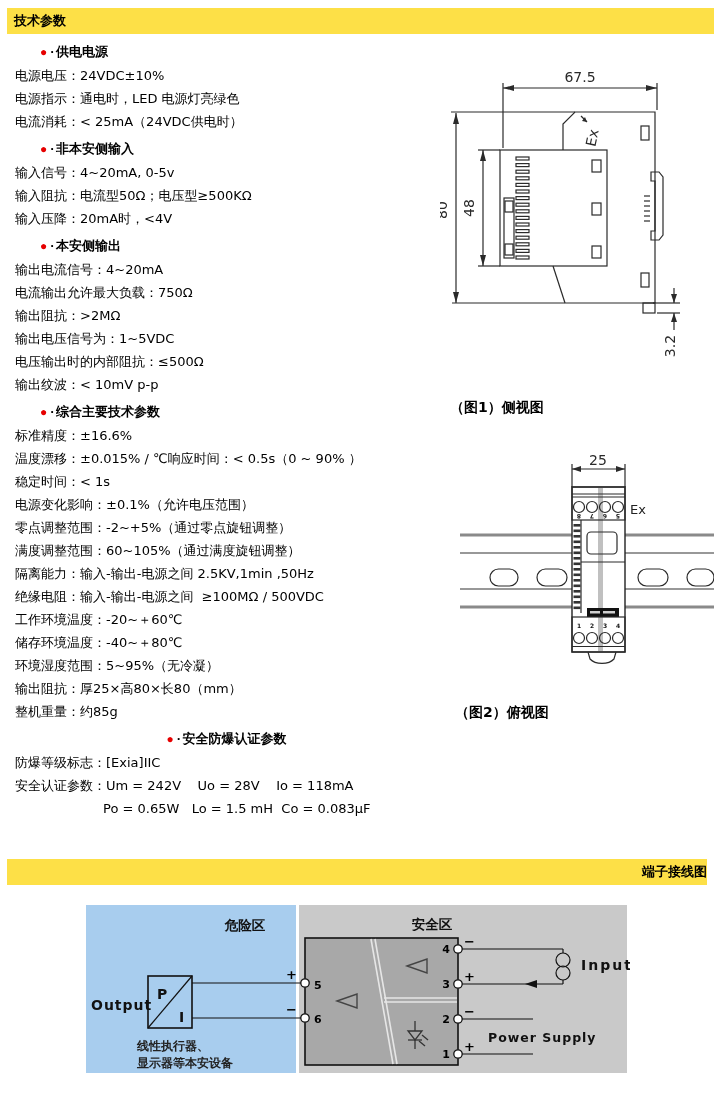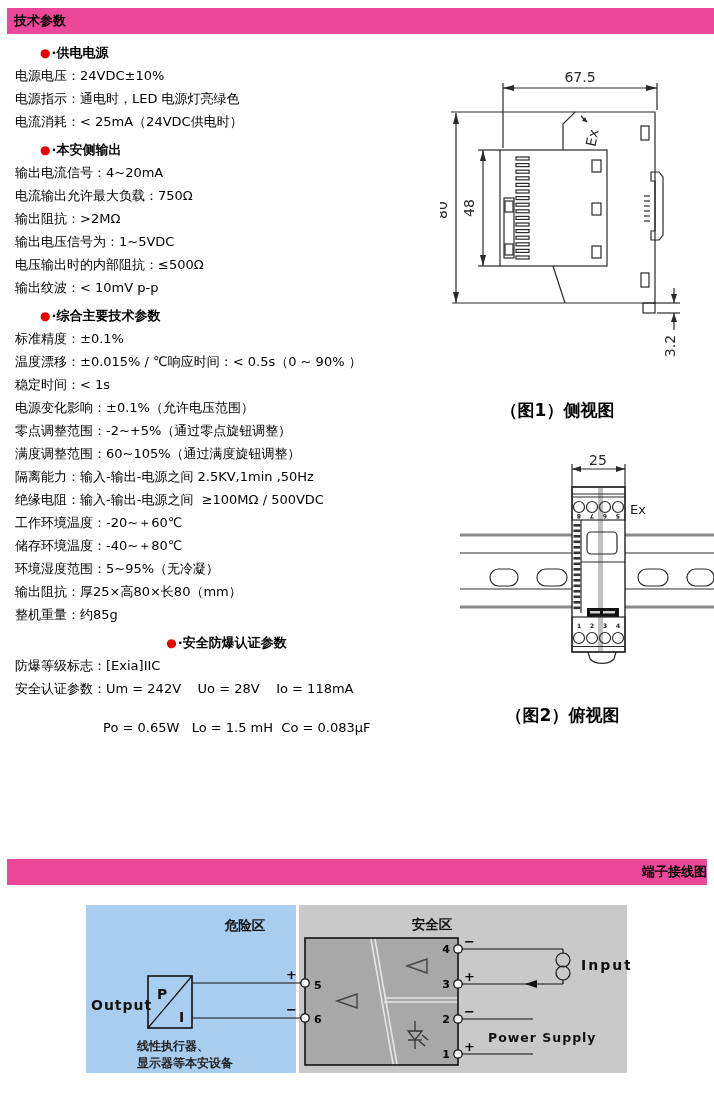--- a/index.html
+++ b/index.html
@@ -1,30 +1,30 @@
 <!DOCTYPE html>
 <html><head>
 <meta charset="utf-8">
 <style>
   html,body{margin:0;padding:0;}
   body{width:714px;height:1095px;position:relative;background:#ffffff;
        font-family:"DejaVu Sans","Liberation Sans",sans-serif;color:#000;overflow:hidden;}
-  .hbar{position:absolute;left:7px;width:700px;height:26px;background:#ec4899;
+  .hbar{position:absolute;left:7px;width:700px;height:26px;background:#fde047;
         font-weight:bold;font-size:13px;line-height:26px;}
   #bar-top{top:8px;padding-left:7px;}
   #bar-wiring{top:859px;text-align:right;}
   .col{position:absolute;left:7px;top:36px;width:438px;}
   .sec{margin-bottom:2px;}
   .sec-title{margin-top:5px;height:23px;line-height:23px;padding-left:33px;
-             font-weight:bold;font-size:13px;white-space:pre;}
+             font-weight:bold;font-size:13px;white-space:pre;font-family:Liberation Mono, monospace;}
   .sec.flush .sec-title{padding-left:1px;text-align:center;}
   .bullet{color:#e60000;font-size:12px;margin-right:1px;}
   .line{font-size:13px;height:23px;line-height:23px;padding-left:8px;white-space:pre;}
-  .line.cont{padding-left:96px;margin-top:16px;}
-  .figcap{position:absolute;font-weight:bold;font-size:17px;text-align:center;width:215px;}
+  .line.cont{padding-left:96px;}
+  .figcap{position:absolute;font-weight:bold;font-size:14px;text-align:left;width:215px;}
   #cap1{left:450px;top:399px;}
   #cap2{left:455px;top:704px;}
   svg{position:absolute;}
   #fig1{left:440px;top:60px;}
   #fig2{left:460px;top:450px;}
   #fig3{left:85px;top:903px;}
   svg text{font-family:"DejaVu Sans","Liberation Sans",sans-serif;}
   .dimtxt{font-size:14px;fill:#2a2a2a;}
   .cad{stroke:#2a2a2a;stroke-width:1.2;fill:none;}
   .cadf{fill:#2a2a2a;stroke:none;}
@@ -36,34 +36,40 @@
 
 <div class="col">
 
   <div class="sec">
     <div class="sec-title"><span class="bullet">●</span><span>·供电电源</span></div>
     <div class="line">电源电压：24VDC±10%</div>
     <div class="line">电源指示：通电时，LED 电源灯亮绿色</div>
     <div class="line">电流消耗：&lt; 25mA（24VDC供电时）</div>
   </div>
 
+  <div class="sec">
+    <div class="sec-title"><span class="bullet">●</span><span>·非本安侧输入</span></div>
+    <div class="line">输入信号：4~20mA, 0-5v</div>
+    <div class="line">输入阻抗：电流型50Ω；电压型≥500KΩ</div>
+    <div class="line">输入压降：20mA时，&lt;4V</div>
+  </div>
 
   <div class="sec">
     <div class="sec-title"><span class="bullet">●</span><span>·本安侧输出</span></div>
     <div class="line">输出电流信号：4~20mA</div>
     <div class="line">电流输出允许最大负载：750Ω</div>
     <div class="line">输出阻抗：&gt;2MΩ</div>
     <div class="line">输出电压信号为：1~5VDC</div>
     <div class="line">电压输出时的内部阻抗：≤500Ω</div>
     <div class="line">输出纹波：&lt; 10mV p-p</div>
   </div>
 
   <div class="sec">
     <div class="sec-title"><span class="bullet">●</span><span>·综合主要技术参数</span></div>
-    <div class="line">标准精度：±0.1%</div>
+    <div class="line">标准精度：±16.6%</div>
     <div class="line">温度漂移：±0.015% / ℃响应时间：&lt; 0.5s（0 ~ 90% ）</div>
     <div class="line">稳定时间：&lt; 1s</div>
     <div class="line">电源变化影响：±0.1%（允许电压范围）</div>
     <div class="line">零点调整范围：-2~+5%（通过零点旋钮调整）</div>
     <div class="line">满度调整范围：60~105%（通过满度旋钮调整）</div>
     <div class="line">隔离能力：输入-输出-电源之间 2.5KV,1min ,50Hz</div>
     <div class="line">绝缘电阻：输入-输出-电源之间  ≥100MΩ / 500VDC</div>
     <div class="line">工作环境温度：-20~＋60℃</div>
     <div class="line">储存环境温度：-40~＋80℃</div>
     <div class="line">环境湿度范围：5~95%（无冷凝）</div>

